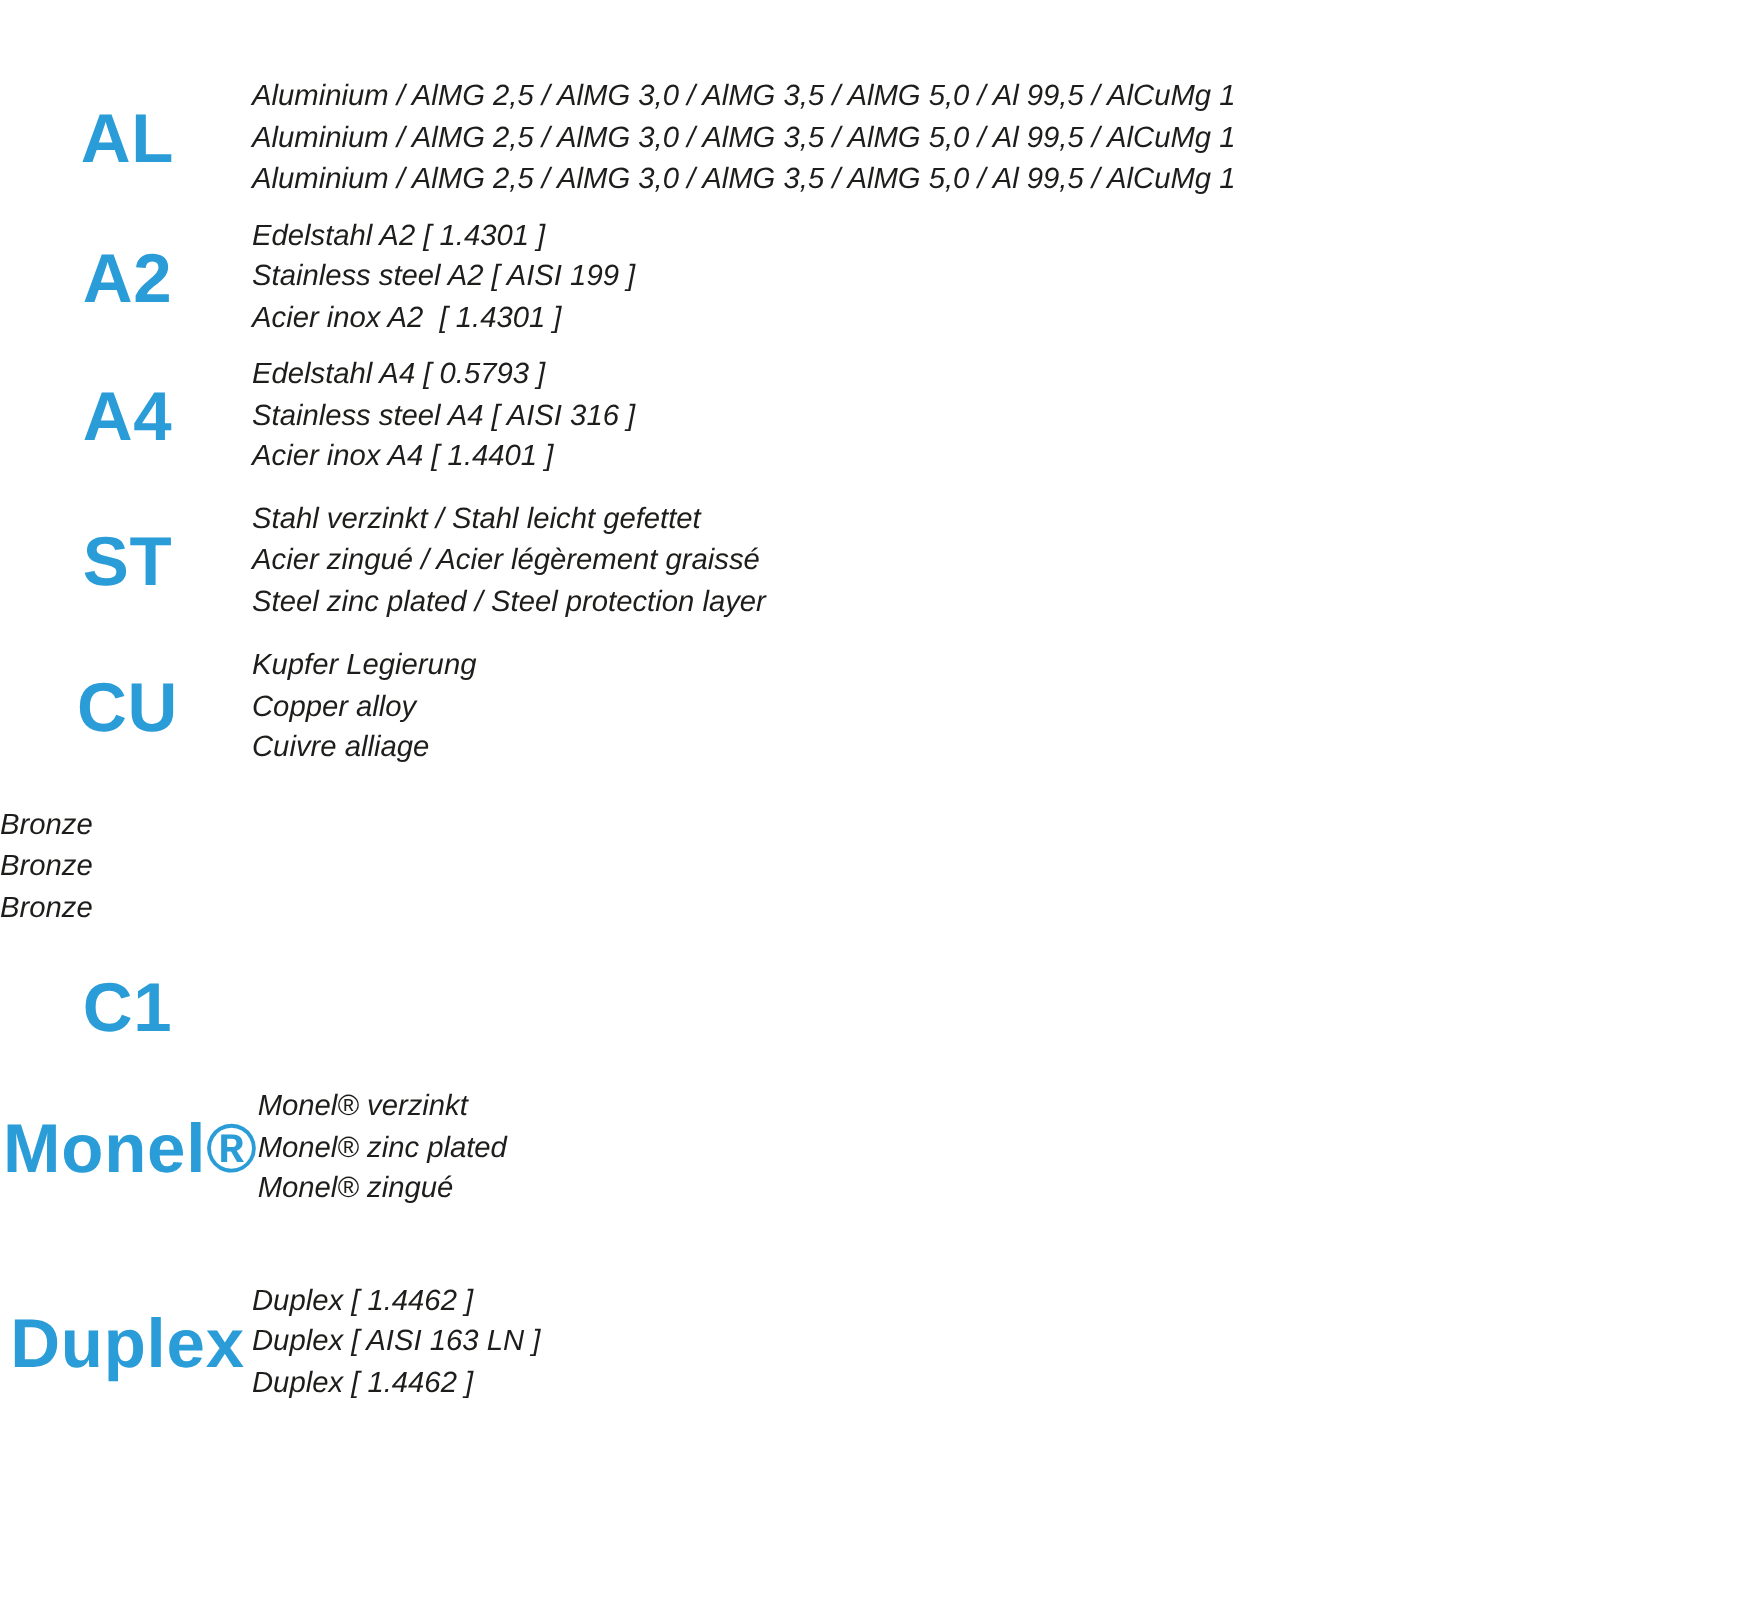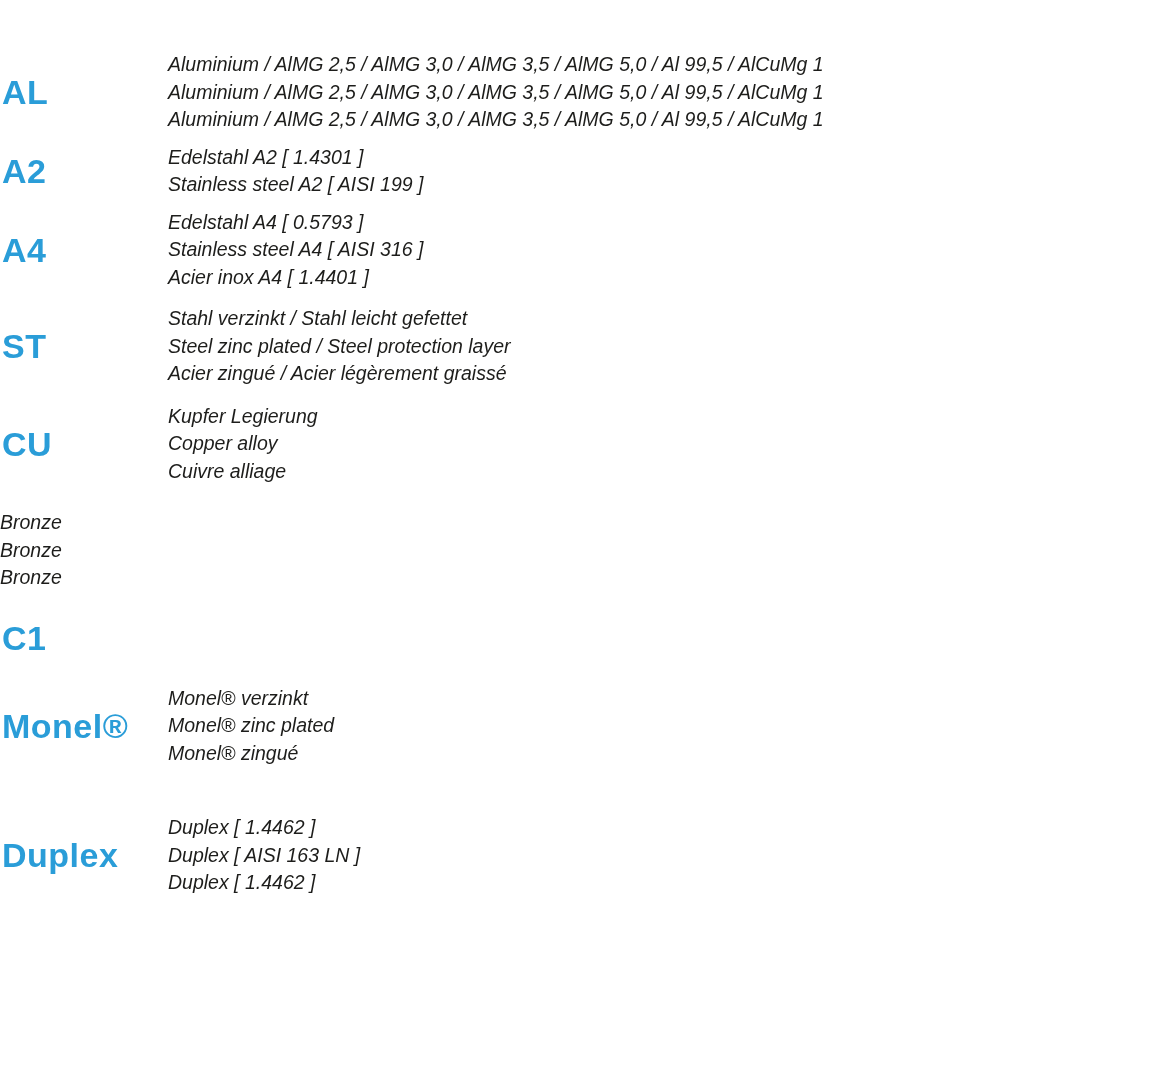--- a/index.html
+++ b/index.html
@@ -28,25 +28,26 @@
   .row:nth-child(3){margin-top:10px;}
   .row:nth-child(4){margin-top:14px;}
   .row:nth-child(5){margin-top:15px;}
   .row:nth-child(6){margin-top:24px;}
   .row:nth-child(7){margin-top:29px;}
   .row:nth-child(8){margin-top:30px;}
   .row:nth-child(9){margin-top:47px;}
   .code{
     flex:0 0 168px;
     padding-left:2px;
-    font-size:34px;
+    font-size:46px;
     font-weight:700;
     color:var(--accent);
     line-height:1;
     letter-spacing:0.5px;
+    text-align:center;
   }
   .lines{
     color:var(--ink);
     font-size:19.5px;
     line-height:27.5px;
   }
   .line{
     white-space:pre-wrap;
     font-style:italic;
   }
@@ -63,38 +64,39 @@
       <div class="line">Aluminium / AlMG 2,5 / AlMG 3,0 / AlMG 3,5 / AlMG 5,0 / Al 99,5 / AlCuMg 1</div>
       <div class="line">Aluminium / AlMG 2,5 / AlMG 3,0 / AlMG 3,5 / AlMG 5,0 / Al 99,5 / AlCuMg 1</div>
     </div>
   </div>
 
   <div class="row">
     <div class="code">A2</div>
     <div class="lines">
       <div class="line">Edelstahl A2 [ 1.4301 ]</div>
       <div class="line">Stainless steel A2 [ AISI 199 ]</div>
+      <div class="line">Acier inox A2  [ 1.4301 ]</div>
     </div>
   </div>
 
   <div class="row">
     <div class="code">A4</div>
     <div class="lines">
       <div class="line">Edelstahl A4 [ 0.5793 ]</div>
       <div class="line">Stainless steel A4 [ AISI 316 ]</div>
       <div class="line">Acier inox A4 [ 1.4401 ]</div>
     </div>
   </div>
 
   <div class="row">
     <div class="code">ST</div>
     <div class="lines">
       <div class="line">Stahl verzinkt / Stahl leicht gefettet</div>
+      <div class="line">Acier zingué / Acier légèrement graissé</div>
       <div class="line">Steel zinc plated / Steel protection layer</div>
-      <div class="line">Acier zingué / Acier légèrement graissé</div>
     </div>
   </div>
 
   <div class="row">
     <div class="code">CU</div>
     <div class="lines">
       <div class="line">Kupfer Legierung</div>
       <div class="line">Copper alloy</div>
       <div class="line">Cuivre alliage</div>
     </div>

